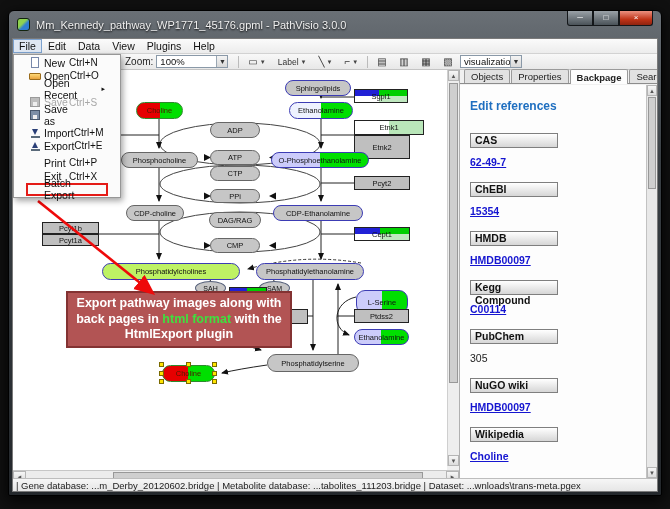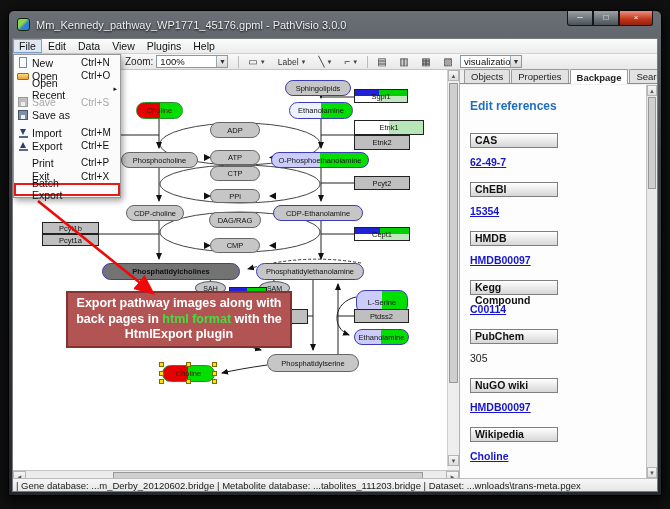--- a/index.html
+++ b/index.html
@@ -49,21 +49,21 @@
   .canvas { position:absolute; left:0; top:31px; width:434px; height:400px; background:#fff; overflow:hidden; }
   #edges { position:absolute; left:0; top:0; z-index:1; }
   #nodes { position:absolute; left:0; top:0; width:100%; height:100%; z-index:2; }
 
   
   .node { position:absolute; display:flex; align-items:center; justify-content:center; font-size:7.5px; color:#111;
     white-space:nowrap; overflow:hidden; }
   .pill { border-radius:9px; border:1px solid #666; }
   .gray  { background:#c6c6c6; }
   .gray-blue { background:#c6c6c6; border-color:#3c3cb4; }
-  .green { background:#737373; border-color:#3c3cb4;font-weight:bold; }
+  .green { background:#bef264; border-color:#3c3cb4; }
   .red-green { background:linear-gradient(to right,#e60000 50%,#00df00 50%); border-color:#2d8a2d; color:#4a1a00; }
   .white-green { background:linear-gradient(to right,#eef2ff 50%,#00df00 50%); border-color:#3c3cb4; }
   .lav-green { background:linear-gradient(to right,#ccccfa 50%,#00df00 50%); border-color:#3c3cb4; }
   .ellipse { border-radius:50%; border:1px solid #55607a; background:#c6c6c6; font-size:7px; }
   .gene { border:1px solid #222; border-radius:0; }
   .gene-gray { background:#bfbfbf; }
   .gene-wg { background:linear-gradient(to right,#ffffff 50%,#b9e6b9 50%); }
   .gene-bg { background:linear-gradient(to right,#2121d6 0 46%,#00cf00 46% 100%) top/100% 52% no-repeat,
              linear-gradient(to right,#ffffff 0 46%,#bfe8bf 46% 100%) bottom/100% 50% no-repeat; }
   .handle { position:absolute; width:5px; height:5px; background:#ffe400; border:1px solid #7a6a00; z-index:3; }
@@ -71,21 +71,21 @@
   
   .callout { position:absolute; left:53px; top:221px; width:226px; height:57px; background:#b25454;
     border:2px solid #833232; z-index:30; display:flex; align-items:center; justify-content:center;
     text-align:center; font-weight:bold; font-size:12.5px; line-height:1.25; padding:2px 6px; }
 
   
   #annotation-svg { position:absolute; left:0; top:0; z-index:40; pointer-events:none; }
 
   
   .file-menu { position:absolute; left:0; top:15px; width:108px; background:#fbfbfb; border:1px solid #979797;
-    box-shadow:2px 3px 6px rgba(0,0,0,.35); z-index:50; padding:1px 0; font-size:10.5px; }
+    box-shadow:2px 3px 6px rgba(0,0,0,.35); z-index:50; padding:1px 12px; font-size:10.5px; }
   .fm-item { height:13.2px; display:flex; align-items:center; padding:0 3px 0 2px; color:#111; position:relative; }
   .fm-item.disabled { color:#a8a8a8; }
   .fm-item.highlighted { box-shadow:inset 0 0 0 2px #e41b17; }
   .fm-icon { width:16px; height:12px; position:relative; flex:none; }
   .fm-label { flex:1; }
   .fm-short { width:36px; text-align:left; font-size:10px; }
   .fm-sub { font-size:7px; }
   .fm-sep { height:4px; }
   .ic { position:absolute; }
   .ic-new { left:3px; top:0; width:8px; height:11px; background:#fff; border:1px solid #7788aa; }
@@ -261,21 +261,21 @@
           </div>
           <div class="node pill white-green" style="left: 276px; top: 32px; width: 64px; height: 17px;">
             <span>Ethanolamine</span>
           </div>
           <div class="node pill gray" style="left: 197px; top: 52px; width: 50px; height: 16px;">
             <span>ADP</span>
           </div>
           <div class="node gene gene-wg" style="left: 341px; top: 50px; width: 70px; height: 15px;">
             <span>Etnk1</span>
           </div>
-          <div class="node gene gene-gray" style="left: 341px; top: 65px; width: 56px; height: 15px; text-align: right;">
+          <div class="node gene gene-gray" style="left: 341px; top: 65px; width: 56px; height: 24px; text-align: right;">
             <span>Etnk2</span>
           </div>
           <div class="node pill gray" style="left: 197px; top: 80px; width: 50px; height: 15px;">
             <span>ATP</span>
           </div>
           <div class="node pill gray" style="left: 108px; top: 82px; width: 77px; height: 16px;">
             <span>Phosphocholine</span>
           </div>
           <div class="node pill lav-green" style="left: 258px; top: 82px; width: 98px; height: 16px;">
             <span>O-Phosphoethanolamine</span>

